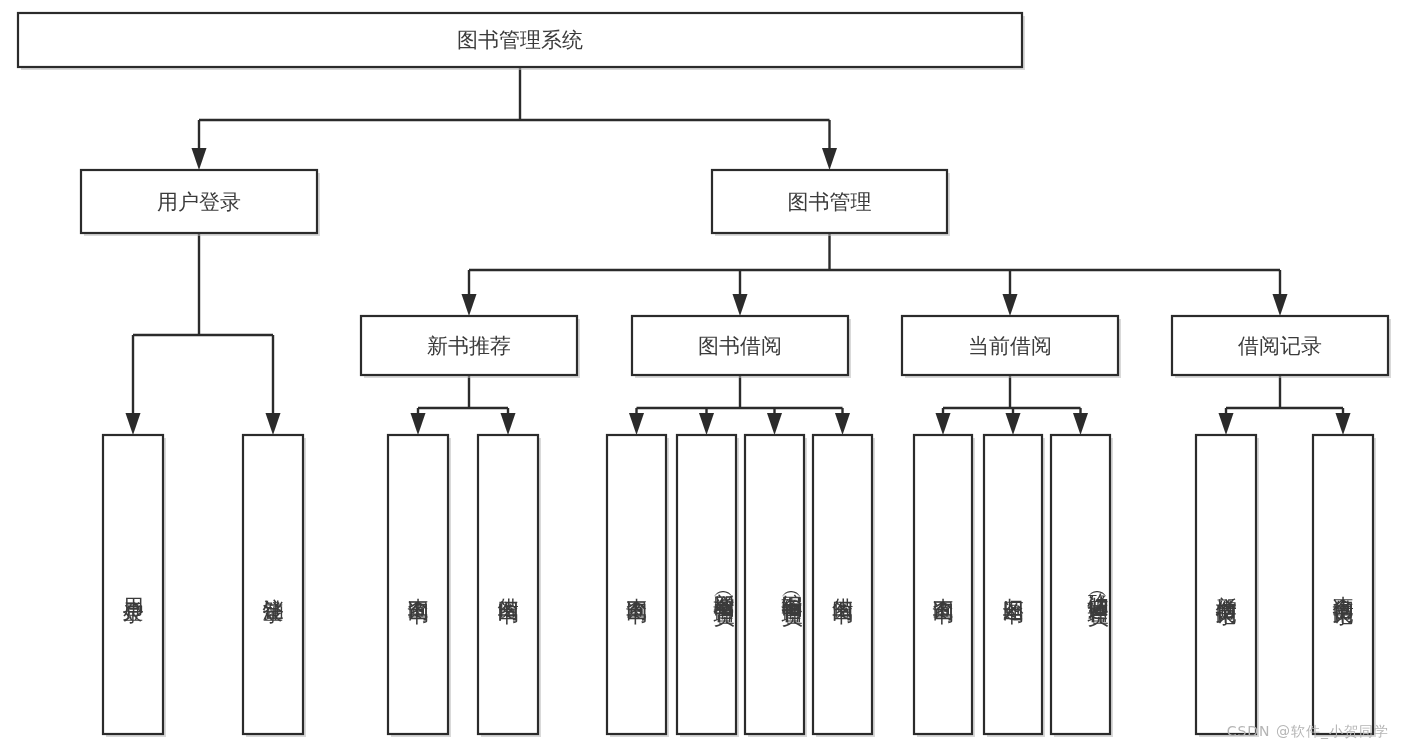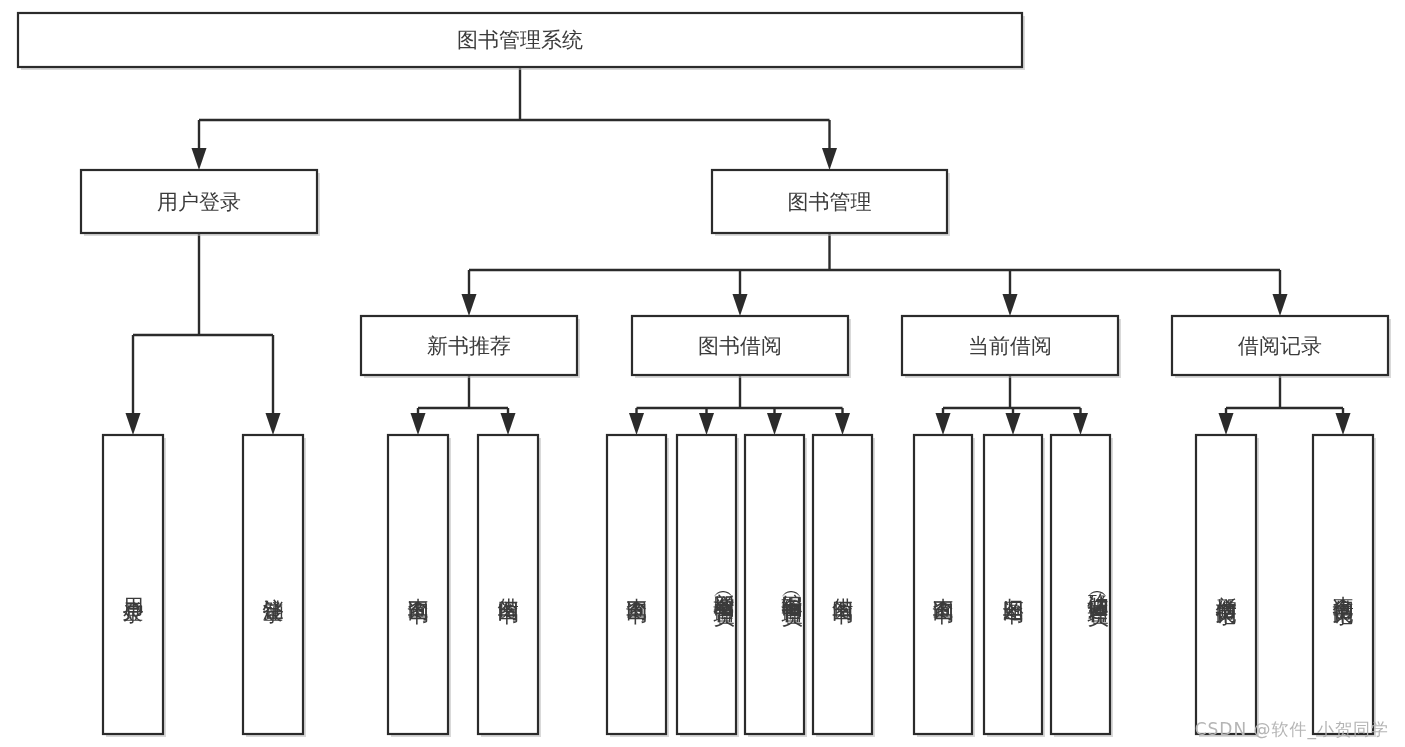--- a/index.html
+++ b/index.html
@@ -63,21 +63,21 @@
     letter-spacing: 2px;
     text-align: center;
     white-space: nowrap;
     user-select: none;
   }
   .watermark {
     position: absolute;
     right: 16px;
     bottom: 6px;
     font-family: "DejaVu Sans", "Liberation Sans", sans-serif;
-    font-size: 17px;
+    font-size: 14px;
     color: #b5b5b5;
     letter-spacing: 1px;
     user-select: none;
     pointer-events: none;
     margin-left: 9px;
   }
 </style>
 </head>
 <body>
 

